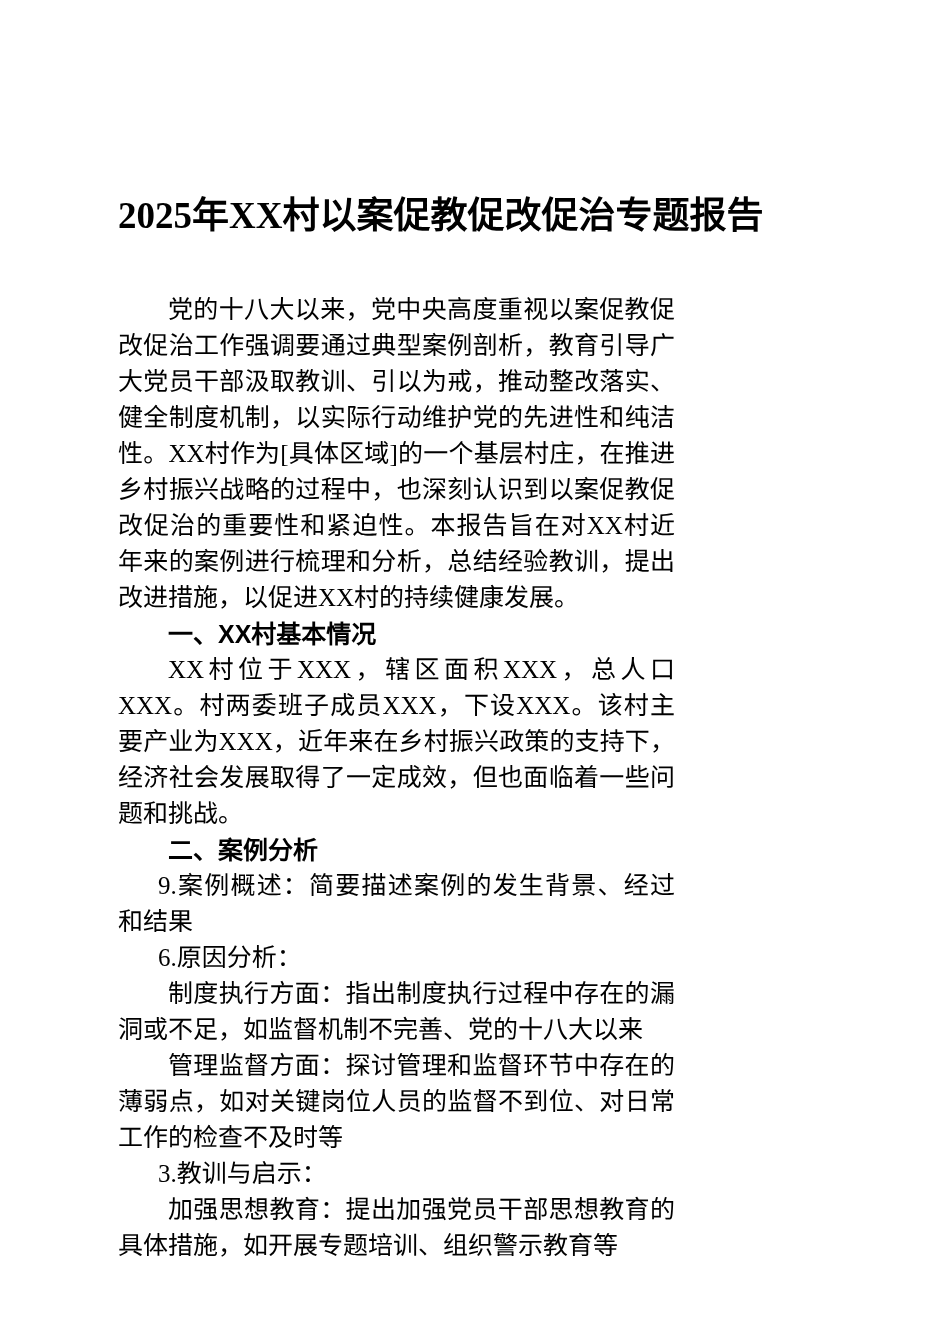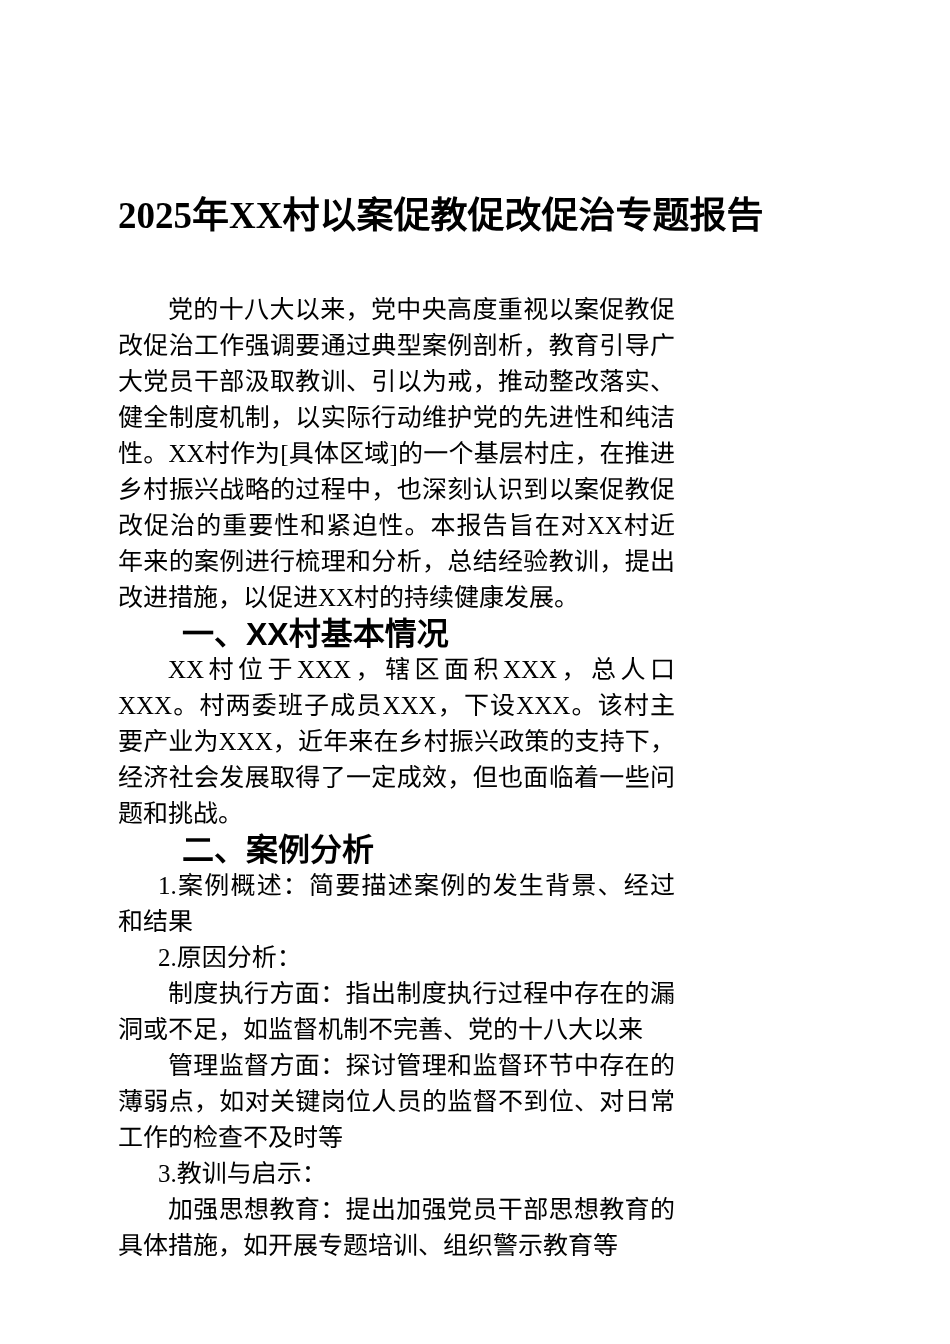--- a/index.html
+++ b/index.html
@@ -33,21 +33,21 @@
     margin: 0;
     text-align: justify;
     text-justify: inter-character;
     text-indent: 2em;
     font-family: "Liberation Serif", "DejaVu Serif", serif;
   }
   .body-para.num-item {
     text-indent: 1.6em;
   }
   .sec-heading {
-    font-size: 32px;
+    font-size: 25px;
     line-height: 36px;
     margin: 0;
     font-weight: bold;
     text-indent: 2em;
     font-family: "Liberation Sans", "DejaVu Sans", sans-serif;
   }
   .sub-heading {
     font-size: 25px;
     line-height: 36px;
     margin: 0;
@@ -65,23 +65,23 @@
 
   <p class="body-para">党的十八大以来，党中央高度重视以案促教促改促治工作强调要通过典型案例剖析，教育引导广大党员干部汲取教训、引以为戒，推动整改落实、健全制度机制，以实际行动维护党的先进性和纯洁性。XX村作为[具体区域]的一个基层村庄，在推进乡村振兴战略的过程中，也深刻认识到以案促教促改促治的重要性和紧迫性。本报告旨在对XX村近年来的案例进行梳理和分析，总结经验教训，提出改进措施，以促进XX村的持续健康发展。</p>
 
   <h2 class="sec-heading">一、XX村基本情况</h2>
 
   <p class="body-para">XX村位于XXX，辖区面积XXX，总人口XXX。村两委班子成员XXX，下设XXX。该村主要产业为XXX，近年来在乡村振兴政策的支持下，经济社会发展取得了一定成效，但也面临着一些问题和挑战。</p>
 
   <h2 class="sec-heading">二、案例分析</h2>
 
 
-  <p class="body-para num-item">1.案例概述：简要描述案例的发生背景、经过和结果</p>
+  <p class="body-para num-item">9.案例概述：简要描述案例的发生背景、经过和结果</p>
 
-  <p class="body-para num-item">2.原因分析：</p>
+  <p class="body-para num-item">6.原因分析：</p>
 
 
   <p class="body-para">制度执行方面：指出制度执行过程中存在的漏洞或不足，如监督机制不完善、党的十八大以来</p>
 
   <p class="body-para">管理监督方面：探讨管理和监督环节中存在的薄弱点，如对关键岗位人员的监督不到位、对日常工作的检查不及时等</p>
 
   <p class="body-para num-item">3.教训与启示：</p>
 
   <p class="body-para">加强思想教育：提出加强党员干部思想教育的具体措施，如开展专题培训、组织警示教育等</p>
 

